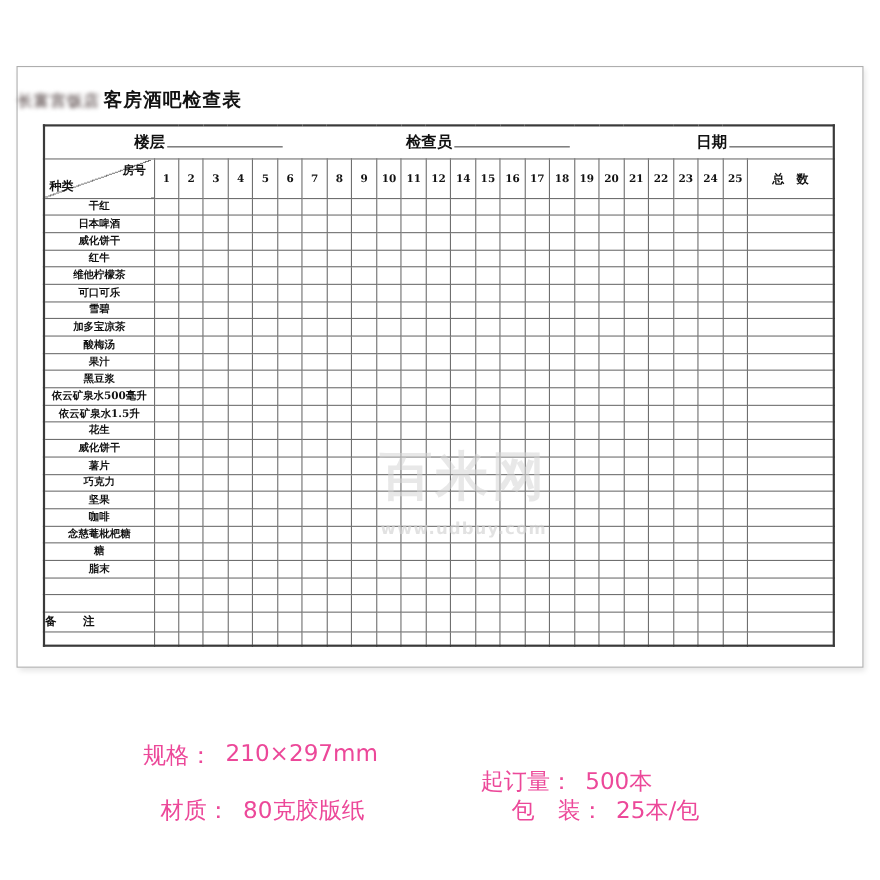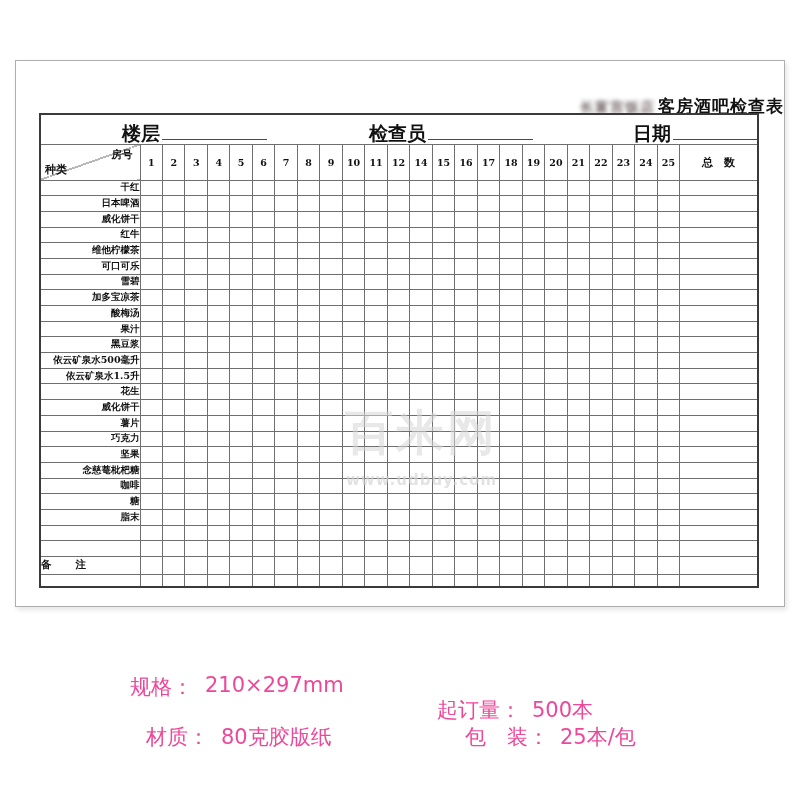--- a/index.html
+++ b/index.html
@@ -2,48 +2,48 @@
 <html><head>
 <meta charset="utf-8">
 <style>
   * { margin:0; padding:0; box-sizing:border-box; }
   html,body { width:800px; height:800px; background:#ffffff; font-family:"DejaVu Sans",sans-serif; position:relative; overflow:hidden; }
 
   
   .sheet { position:absolute; left:15px; top:60px; width:770px; height:547px; background:#fff;
            border:1px solid #aeaeae; box-shadow:2px 3px 5px rgba(0,0,0,0.10); }
 
-  .title-wrap { position:absolute; top:34px; left:0; width:100%; text-align:right;
+  .title-wrap { position:absolute; top:18px; left:0; width:100%; text-align:left;
                 font-family:"DejaVu Serif",serif; white-space:nowrap; }
   .title-prefix { font-size:14px; font-weight:bold; color:#7a6e6e; filter:blur(2px); letter-spacing:1px; }
   .title-main { font-size:17px; font-weight:bold; color:#121212; letter-spacing:1px; margin-left:3px; }
 
   
   table.form { position:absolute; left:23px; top:52px; width:720px; border-collapse:collapse;
                table-layout:fixed; font-family:"DejaVu Serif",serif; border:2px solid #3a3a3a; background:#fff; }
   table.form td { border:1px solid #6f6f6f; padding:0; overflow:hidden; }
 
   tr.band-row td { height:30px; position:relative; }
-  .field { position:absolute; top:6px; font-size:19px; font-weight:bold; color:#111; white-space:nowrap; }
+  .field { position:absolute; top:6px; font-size:14px; font-weight:bold; color:#111; white-space:nowrap; }
   .f-floor { left:81px; } .f-inspector { left:328px; } .f-date { left:592px; }
   .f-line { display:inline-block; width:105px; height:12px; border-bottom:1px solid #4a4a4a; margin-left:2px; }
 
   tr.head-row td { height:36px; }
   td.diag { position:relative;
             background:linear-gradient(to bottom right, transparent 49.3%, #6f6f6f 49.3%, #6f6f6f 50.7%, transparent 50.7%); }
   .corner-tr { position:absolute; top:3px; right:7px; font-size:10.5px; font-weight:bold; color:#111; }
   .corner-bl { position:absolute; bottom:3px; left:4px; font-size:11px; font-weight:bold; color:#111; }
   td.num { font-size:9.5px; font-weight:bold; text-align:center; color:#111; }
   td.total-head { font-size:11px; font-weight:bold; text-align:center; color:#111; white-space:nowrap; }
 
   tr.item-row td { height:15.7px; }
   tr.blank-row td { height:15.5px; }
   tr.remark-row td { height:18px; }
   tr.final-row td { height:13px; }
-  td.item-label { font-size:9.5px; font-weight:bold; color:#111; text-align:right;
+  td.item-label { font-size:9.5px; font-weight:bold; color:#111; text-align:center;
                   padding-left:3px; white-space:nowrap; }
   td.remark-label { font-size:10.5px; font-weight:bold; color:#111; text-align:left;
                     padding-left:6px; letter-spacing:24px; white-space:nowrap; }
 
   
   .watermark { position:absolute; left:318px; top:340px; width:175px; text-align:center;
                pointer-events:none; z-index:5; font-family:"DejaVu Sans",sans-serif; }
   .wm-logo { font-size:48px; font-weight:bold; color:#d7d7d7; opacity:0.55; letter-spacing:3px; }
   .wm-url  { font-size:15px; font-weight:bold; color:#d4d4d4; opacity:0.65; letter-spacing:1px; margin-top:6px; }
 
@@ -630,49 +630,49 @@
           <td></td>
           <td></td>
           <td></td>
           <td></td>
           <td></td>
           <td></td>
           <td></td>
           <td></td>
         </tr>
         <tr class="item-row">
+          <td class="item-label">咖啡</td>
+          <td></td>
+          <td></td>
+          <td></td>
+          <td></td>
+          <td></td>
+          <td></td>
+          <td></td>
+          <td></td>
+          <td></td>
+          <td></td>
+          <td></td>
+          <td></td>
+          <td></td>
+          <td></td>
+          <td></td>
+          <td></td>
+          <td></td>
+          <td></td>
+          <td></td>
+          <td></td>
+          <td></td>
+          <td></td>
+          <td></td>
+          <td></td>
+          <td></td>
+        </tr>
+        <tr class="item-row">
           <td class="item-label">念慈菴枇杷糖</td>
-          <td></td>
-          <td></td>
-          <td></td>
-          <td></td>
-          <td></td>
-          <td></td>
-          <td></td>
-          <td></td>
-          <td></td>
-          <td></td>
-          <td></td>
-          <td></td>
-          <td></td>
-          <td></td>
-          <td></td>
-          <td></td>
-          <td></td>
-          <td></td>
-          <td></td>
-          <td></td>
-          <td></td>
-          <td></td>
-          <td></td>
-          <td></td>
-          <td></td>
-        </tr>
-        <tr class="item-row">
-          <td class="item-label">咖啡</td>
           <td></td>
           <td></td>
           <td></td>
           <td></td>
           <td></td>
           <td></td>
           <td></td>
           <td></td>
           <td></td>
           <td></td>

